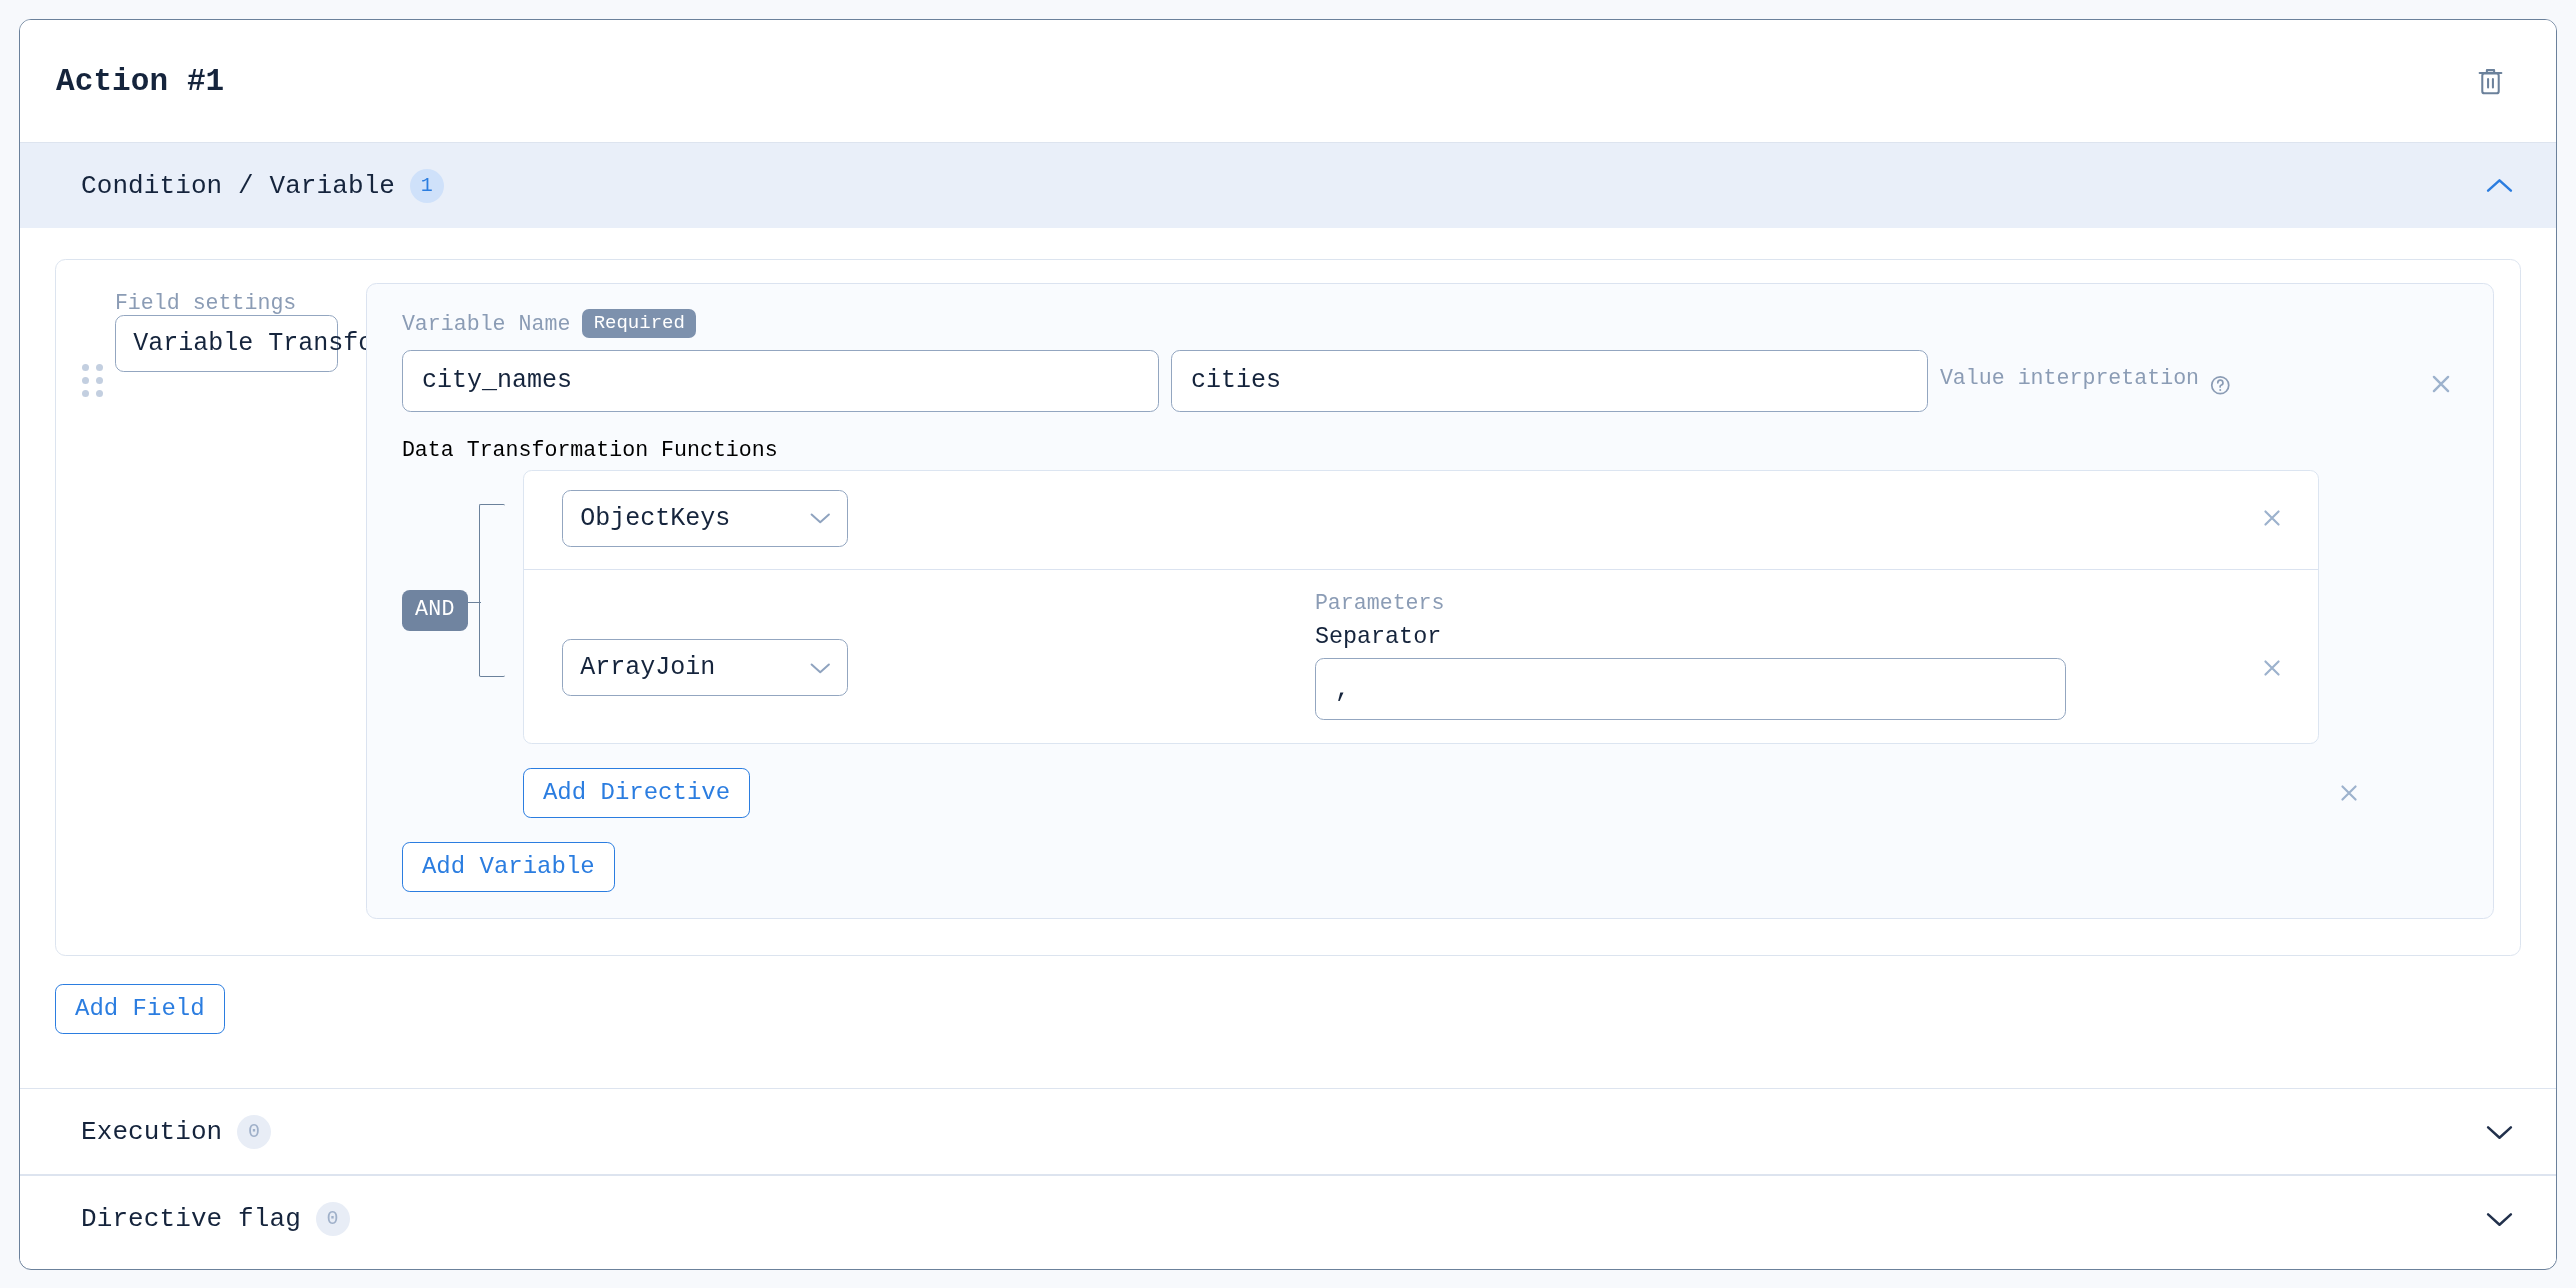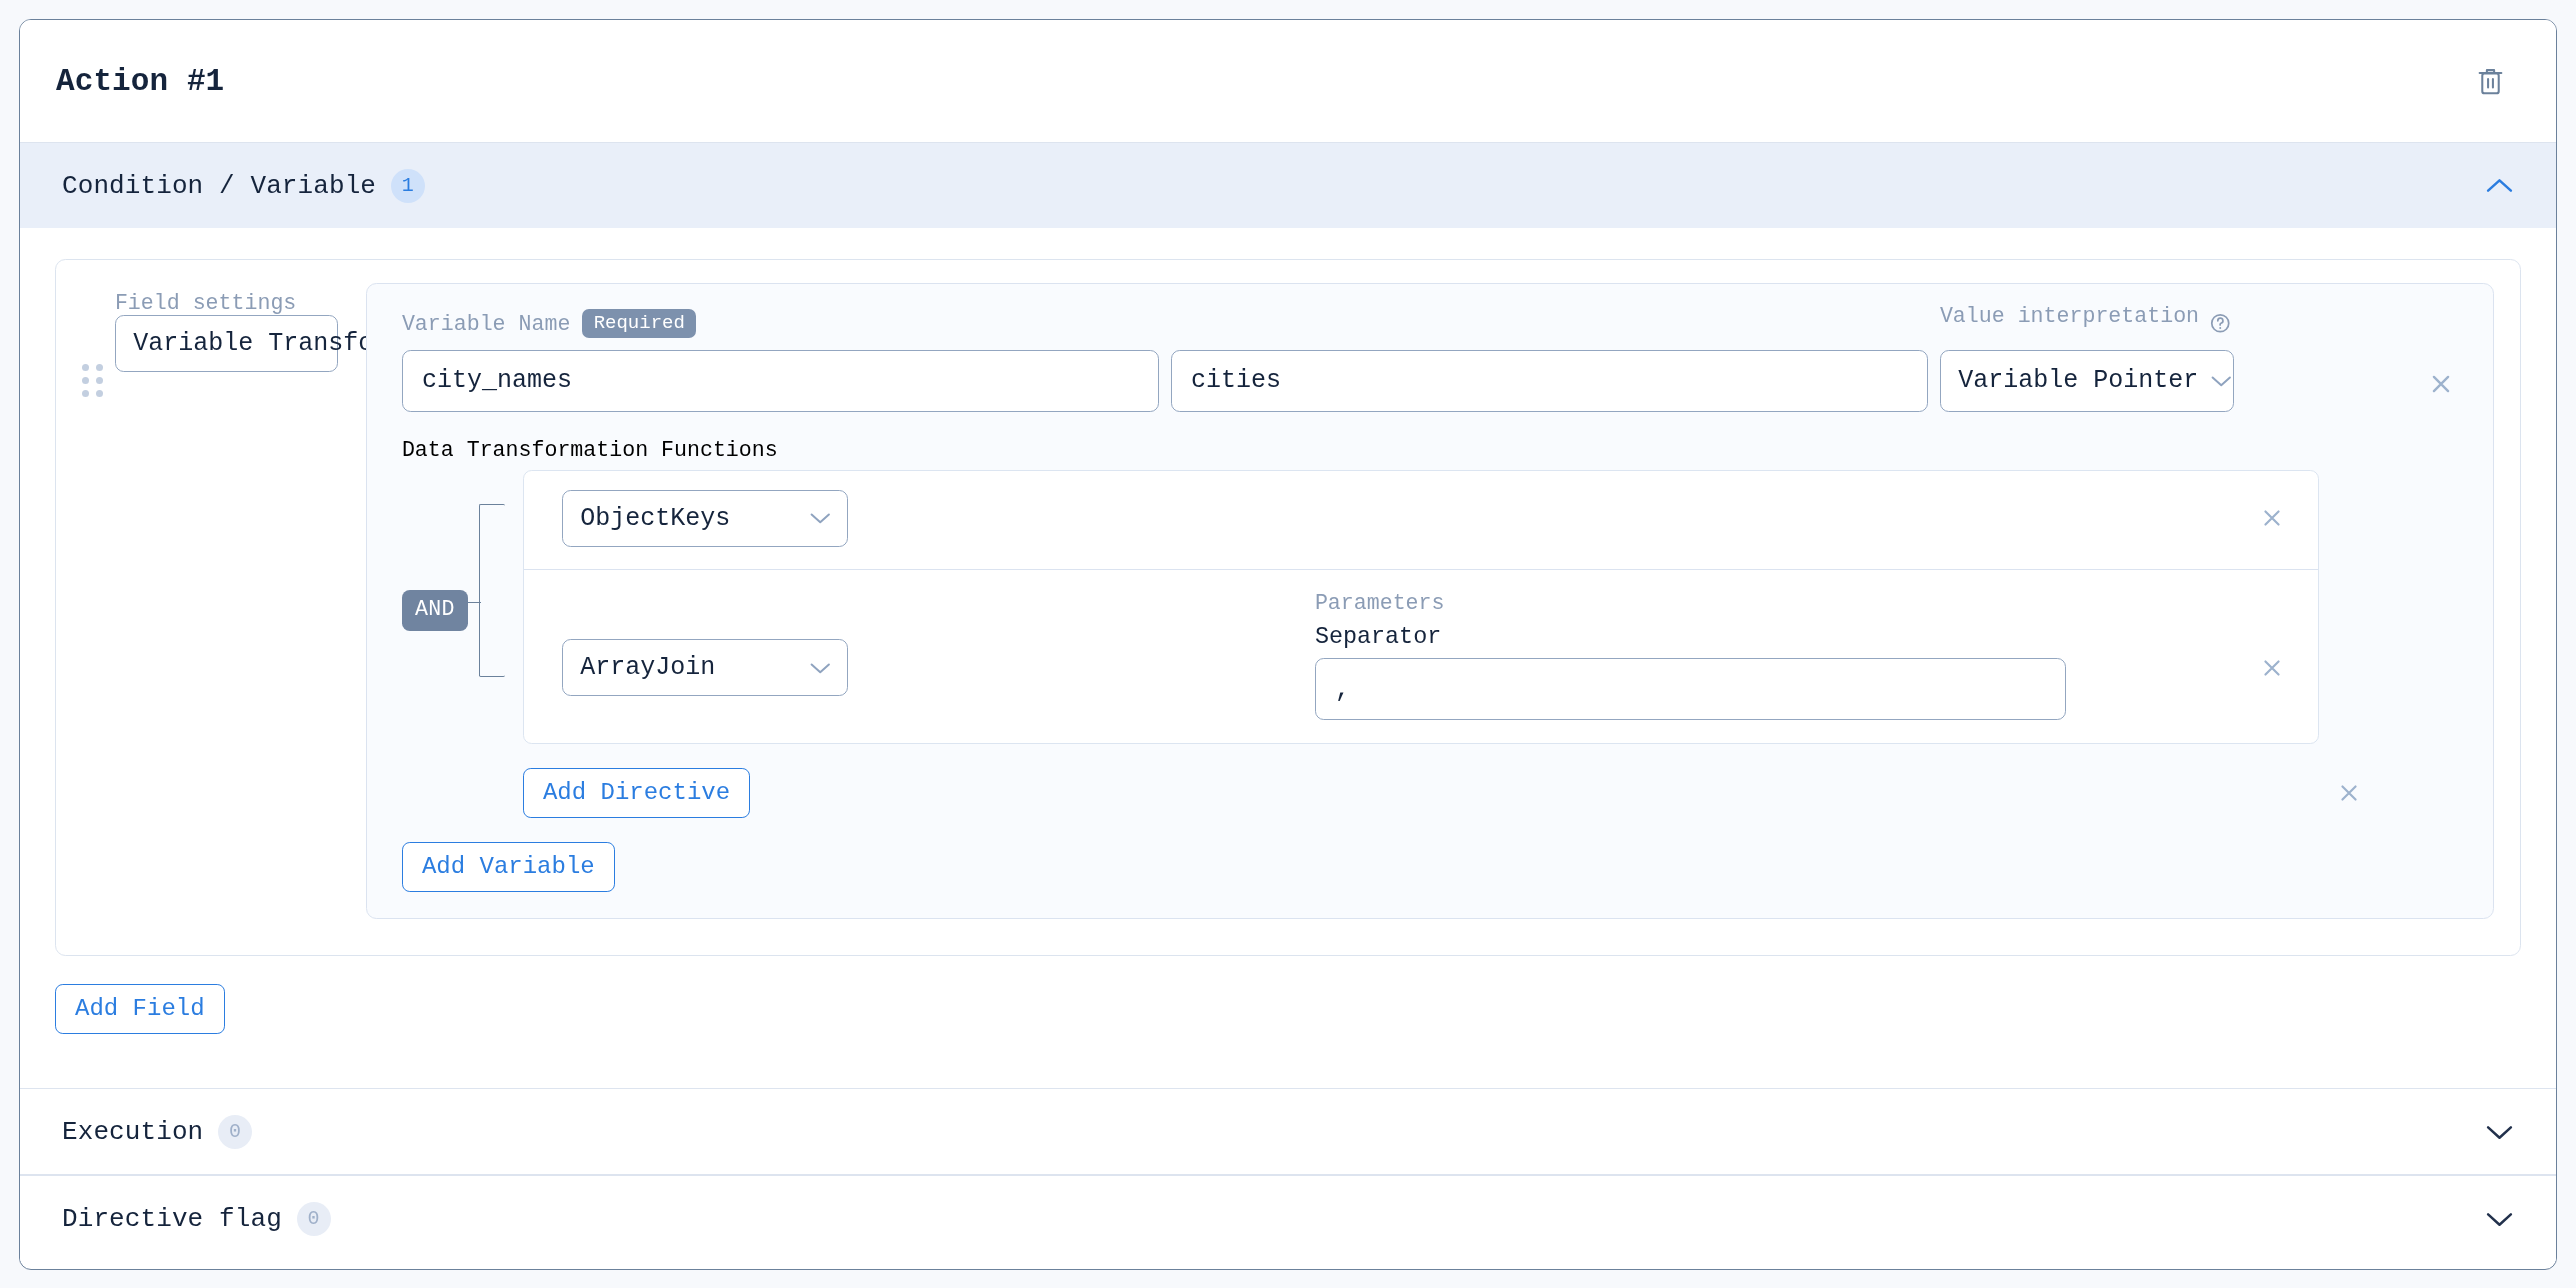--- a/index.html
+++ b/index.html
@@ -47,21 +47,21 @@
     display: flex; align-items: center; justify-content: center;
     cursor: pointer;
   }
   .trash-icon svg { display:block; }
 
   
   .section-header {
     height: 85px;
     display: flex;
     align-items: center;
-    padding: 0 42px 0 42px;
+    padding: 0 42px 0 61px;
     cursor: pointer;
   }
   .section-header.open { background: #e9eff9; }
   .section-header.closed { background: #ffffff; }
   .section-title {
     font-size: 26px;
     color: #15243c;
     letter-spacing: 0.1px;
   }
   .count-badge {
@@ -387,26 +387,20 @@
               <div class="vf vf-interp">
                 <div class="label-line">
                   <span class="small-label" style="margin-bottom:16px">Value interpretation</span>
                   <span class="help-icon">
                     <svg width="22.5" height="22.5" viewBox="0 0 22 22" fill="none" stroke="#8b9cb5" stroke-width="1.7">
                       <circle cx="11" cy="11" r="8.3"></circle>
                       <path d="M8.6 8.6a2.5 2.5 0 1 1 3.1 2.4c-.6.2-.8.7-.8 1.3v.4" stroke-linecap="round"></path>
                       <circle cx="11" cy="15.6" r="0.95" fill="#8b9cb5" stroke="none"></circle>
                     </svg>
                   </span>
-                </div>
-                <div class="select" style="height:62px">
-                  <span class="sel-text">Variable Pointer</span>
-                  <svg class="sel-chev" width="22.5" height="14" viewBox="0 0 26 16" fill="none" stroke="#8fa3bf" stroke-width="2.3" stroke-linecap="round" stroke-linejoin="round">
-                    <path d="M3 4 L13 13 L23 4"></path>
-                  </svg>
                 </div>
               </div>
 
             </div>
 
             <div class="dtf-label">Data Transformation Functions</div>
 
             <div class="dtf-area">
 
               <div class="bracket-wrap">

